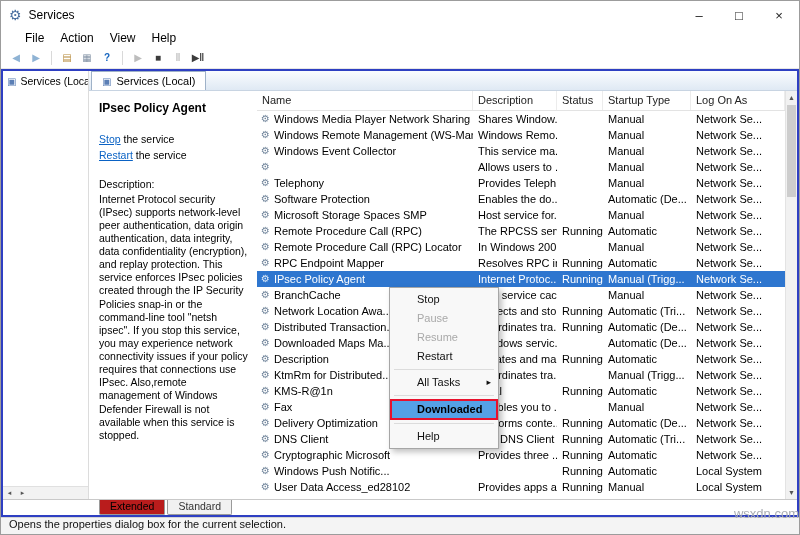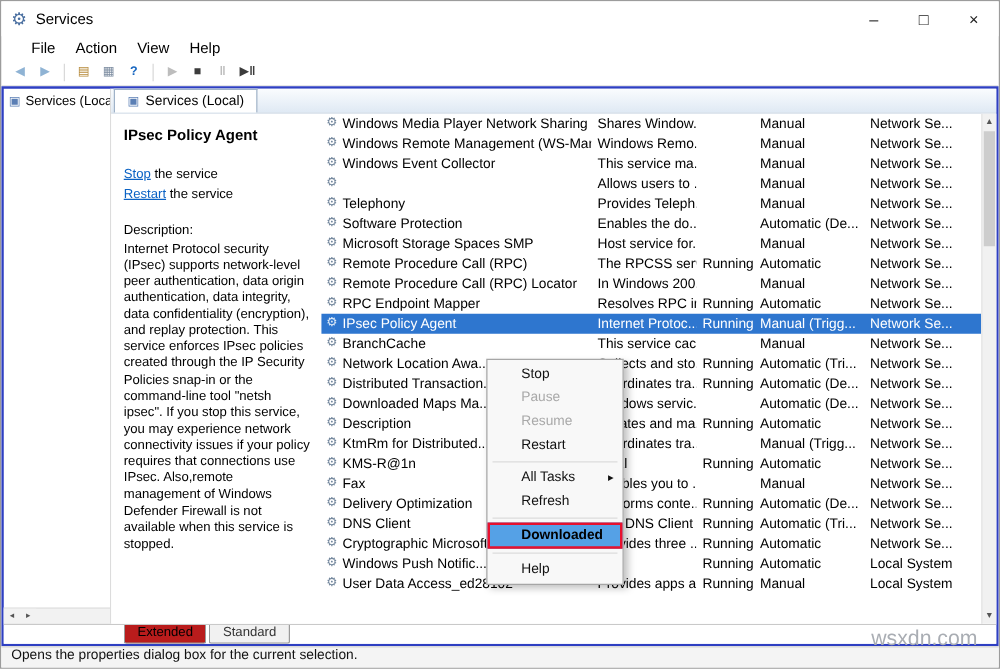--- a/index.html
+++ b/index.html
@@ -50,21 +50,21 @@
 .ctxmenu{position:absolute;left:132px;top:196px;width:110px;background:#f8f8f8;border:1px solid #a6a6a6;box-shadow:3px 3px 6px rgba(0,0,0,.25);padding:2px 0;z-index:20;font-size:11px}
 .citem{position:relative;height:19px;line-height:19px;padding-left:27px;color:#111;cursor:default}
 .cdis{color:#a9a9a9}
 .chl{background:var(--menu-highlight,#55a1e6);font-weight:bold;border:2px solid var(--highlight-border,#e8112d);height:21px;line-height:17px;padding-left:25px;color:#000}
 .carrow{position:absolute;right:7px;font-size:9px}
 .msep{height:1px;background:#dcdcdc;margin:3px 4px}
 .bottomtabs{height:16px;display:flex;padding-left:96px;background:#fff;border-top:1px solid #c9c9c9}
 .btab{padding:0 10px;font-size:10.5px;line-height:13px;border:1px solid #9a9a9a;border-top:none;background:#b91c1c;border-radius:0 0 2px 2px;margin-right:2px}
 .btab.inactive{background:#f1f1f1;color:#333}
 .statusbar{height:19px;background:#f4f4f4;border-top:1px solid #d5d5d5;display:flex;padding-left:8px;font-size:11px;color:#111}
-.watermark{position:absolute;right:17px;bottom:13px;color:#a9adb3;font-size:17px;z-index:30}
+.watermark{position:absolute;right:0;bottom:13px;color:#a9adb3;font-size:13px;z-index:30}
 </style>
 </head>
 <body>
 
 <div class="titlebar">
   <span class="app-icon">⚙</span>
   <span class="title">Services</span>
   <div class="wincontrols">
     <span class="wc">–</span>
     <span class="wc">□</span>
@@ -116,20 +116,27 @@
         <div class="detail">
           <div class="dtitle">IPsec Policy Agent</div>
           <div class="dlinks">
             <a class="link">Stop</a><span> the service</span><br>
             <a class="link">Restart</a><span> the service</span>
           </div>
           <div class="dlabel">Description:</div>
           <div class="dtext">Internet Protocol security (IPsec) supports network-level peer authentication, data origin authentication, data integrity, data confidentiality (encryption), and replay protection.  This service enforces IPsec policies created through the IP Security Policies snap-in or the command-line tool "netsh ipsec".  If you stop this service, you may experience network connectivity issues if your policy requires that connections use IPsec.  Also,remote management of Windows Defender Firewall is not available when this service is stopped.</div>
         </div>
         <div class="tablearea">
+          <div class="thead gridcols">
+              <span class="hcell">Name</span>
+              <span class="hcell">Description</span>
+              <span class="hcell">Status</span>
+              <span class="hcell">Startup Type</span>
+              <span class="hcell">Log On As</span>
+            </div>
           <div class="rows">
               <div class="trow gridcols">
                 <span class="cell cname">
                   <span class="gear">⚙</span>
                   <span>Windows Media Player Network Sharing S...</span>
                 </span>
                 <span class="cell">Shares Window...</span>
                 <span class="cell"></span>
                 <span class="cell">Manual</span>
                 <span class="cell">Network Se...</span>
@@ -369,21 +376,20 @@
             <span class="vthumb"></span>
             <span class="sb down">▼</span>
           </div>
           <div class="ctxmenu">
               <div class="citem"><span>Stop</span></div>
               <div class="citem cdis"><span>Pause</span></div>
               <div class="citem cdis"><span>Resume</span></div>
               <div class="citem"><span>Restart</span></div>
               <div class="msep"></div>
               <div class="citem"><span>All Tasks</span><span class="carrow">▸</span></div>
-              <div class="citem"><span>Refresh</span></div>
               <div class="msep"></div>
               <div class="citem chl"><span>Downloaded</span></div>
               <div class="msep"></div>
               <div class="citem"><span>Help</span></div>
             </div>
         </div>
       </div>
     </div>
   </div>
   <div class="bottomtabs">

